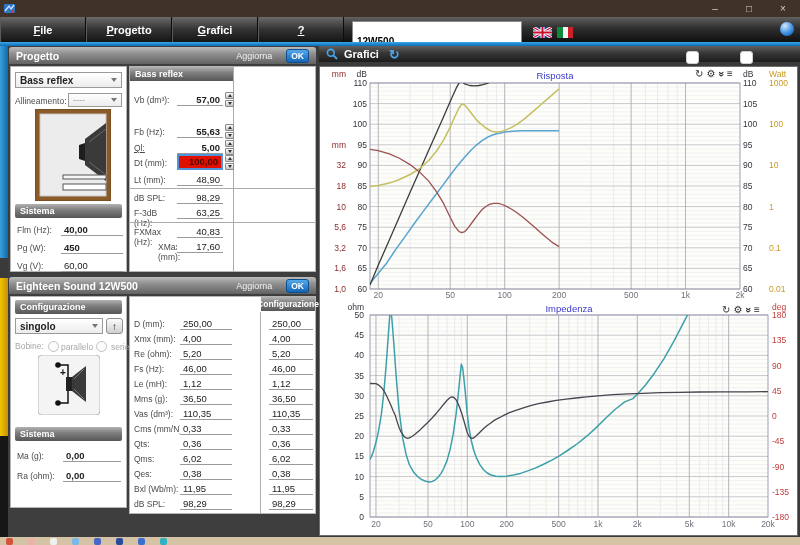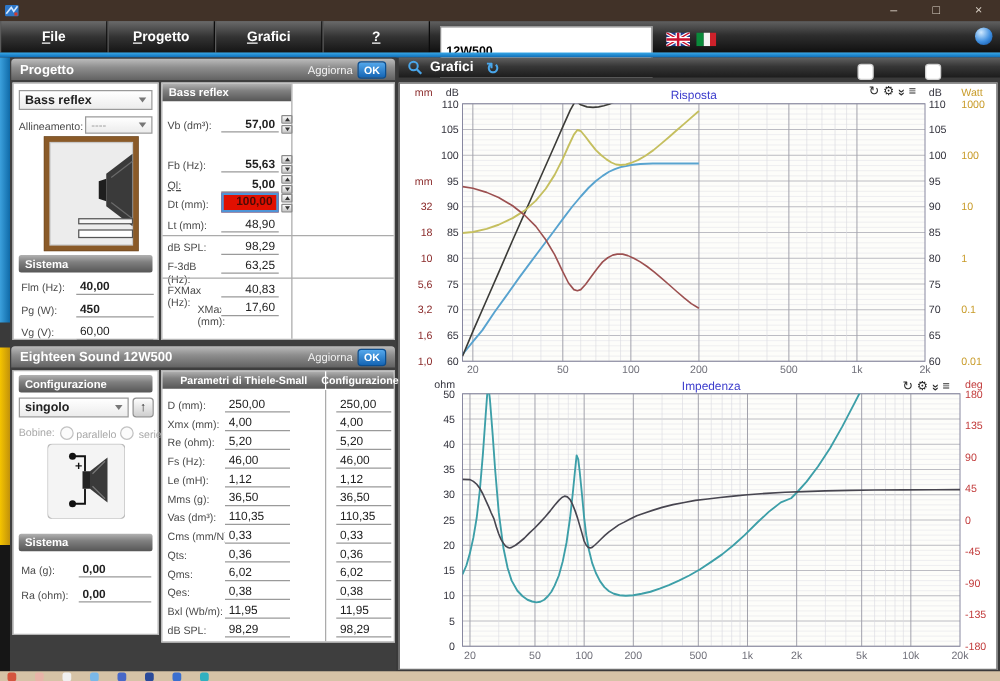--- a/index.html
+++ b/index.html
@@ -27,21 +27,21 @@
              background:linear-gradient(#38a8e8,#0d6bb5);}
   
   .fold-blue{position:absolute;left:0;top:46px;width:8px;height:212px;background:linear-gradient(90deg,#3ba0dd,#0f6aa8);}
   .fold-yellow{position:absolute;left:0;top:278px;width:8px;height:158px;background:linear-gradient(90deg,#f5c400,#c2920a);}
   .fold-dark{position:absolute;left:0;top:436px;width:8px;height:101px;background:#161616;}
   .panel-left{position:absolute;left:8px;top:46px;width:309px;height:491px;background:#3e3e3e;}
   
   .sec-header{position:absolute;height:17px;background:linear-gradient(#bcbcbc,#8f8f8f 40%,#626262);
               border-radius:3px 3px 0 0;color:#fff;font-size:10.5px;font-weight:bold;
               display:flex;align-items:center;padding:0 7px;box-sizing:border-box;}
-  .aggiorna{margin-left:auto;display:flex;align-items:center;gap:4px;font-weight:normal;font-size:9px;color:#f2f2f2;}
+  .aggiorna{margin-left:auto;display:flex;align-items:center;gap:14px;font-weight:normal;font-size:9px;color:#f2f2f2;}
   .okbtn{background:linear-gradient(#54a8ec,#1565b4);border:1px solid #0b4e90;border-radius:3px;
          color:#fff;font-size:8.5px;font-weight:bold;padding:0 4px;height:12px;line-height:12px;}
   .sub-header{position:absolute;height:14px;background:linear-gradient(#b2b2b2,#808080 40%,#565656);
               border-radius:2px;color:#fff;font-size:9px;font-weight:bold;
               display:flex;align-items:center;padding:0 5px;box-sizing:border-box;}
   
   .card{position:absolute;background:#fff;border:1px solid #b5b5b5;box-sizing:border-box;}
   .dd{position:absolute;border:1px solid #9a9a9a;background:linear-gradient(#fff,#ececec);
       display:flex;align-items:center;font-size:10px;font-weight:bold;color:#222;padding:0 4px;box-sizing:border-box;}
   .chev{margin-left:auto;width:0;height:0;border-left:3px solid transparent;border-right:3px solid transparent;border-top:4px solid #777;}
@@ -266,21 +266,20 @@
   </div>
   <div class="sub-header" style="left:4px;top:130px;width:107px;">Sistema</div>
   <div id="drv-sistema"></div>
 <div class="lbl" style="left: 6px; top: 154px; width: 42px;">Ma (g):</div>
     <div class="val b" style="left: 52px; top: 152px; width: 58px; text-align: left;">0,00</div>
     <div class="lbl" style="left: 6px; top: 174px; width: 42px;">Ra (ohm):</div>
     <div class="val b" style="left: 52px; top: 172px; width: 58px; text-align: left;">0,00</div>
   </div>
 
 <div class="card" id="card4" style="left:129px;top:296px;width:187px;height:218px;">
-  <div class="sub-header" style="left:0;top:0;width:130px;border-radius:0;justify-content:center;font-size:8.5px;">Parametri di Thiele-Small</div>
   <div class="sub-header" style="left:131px;top:0;width:54px;border-radius:0;justify-content:center;font-size:8.5px;padding:0 1px;">Configurazione</div>
   <div class="vline" style="left:130px;top:15px;height:201px;"></div>
 <div class="lbl" style="left: 4px; top: 22px;">D (mm):</div>
     <div class="val" style="left: 50px; top: 20px; width: 52px;">250,00</div>
     <div class="val" style="left: 139px; top: 20px; width: 44px;">250,00</div>
     <div class="lbl" style="left: 4px; top: 37px;">Xmx (mm):</div>
     <div class="val" style="left: 50px; top: 35px; width: 52px;">4,00</div>
     <div class="val" style="left: 139px; top: 35px; width: 44px;">4,00</div>
     <div class="lbl" style="left: 4px; top: 52px;">Re (ohm):</div>
     <div class="val" style="left: 50px; top: 50px; width: 52px;">5,20</div>

